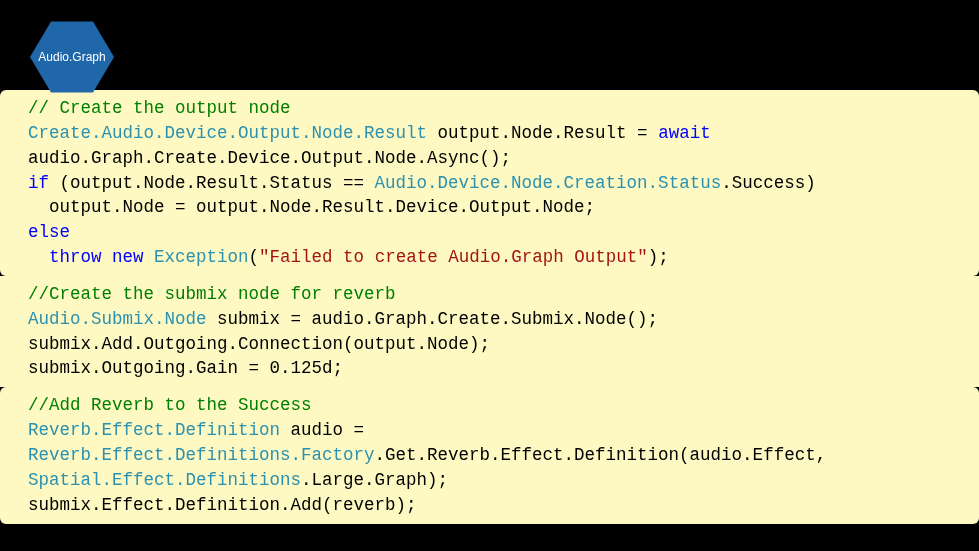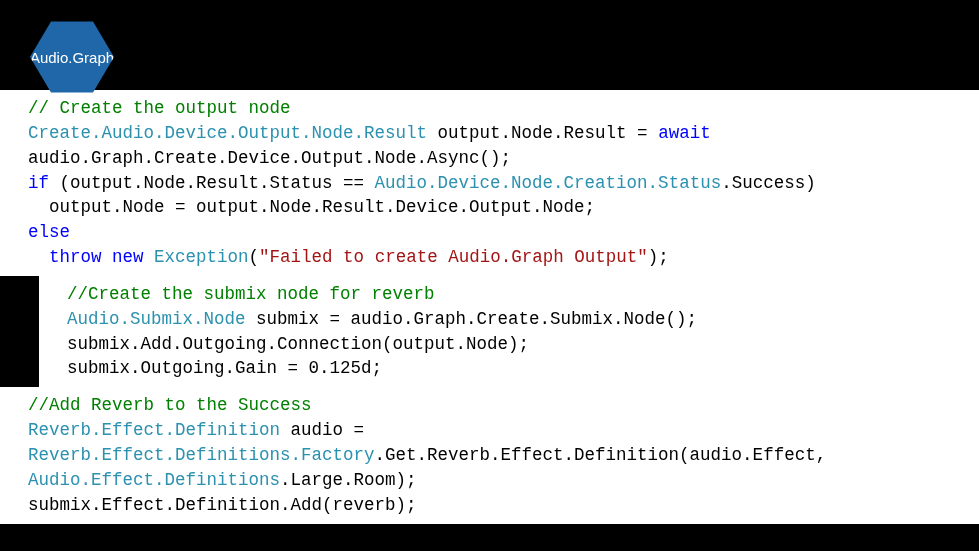--- a/index.html
+++ b/index.html
@@ -30,41 +30,41 @@
   }
   .badge {
     width: 84px;
     height: 74px;
     background: #1f67a8;
     clip-path: polygon(25% 2%, 75% 2%, 100% 50%, 75% 98%, 25% 98%, 0% 50%);
     display: flex;
     align-items: center;
     justify-content: center;
     color: #fff;
-    font-size: 15px;
+    font-size: 12px;
     font-weight: 400;
     margin-right: 20px;
     flex-shrink: 0;
     position: relative;
   }
   .code-area {
     flex: 1;
     display: flex;
     flex-direction: column;
     font-family: Consolas, "Courier New", monospace;
     font-size: 17.5px;
     line-height: 1.42;
   }
   .block {
     padding: 6px 0 6px 28px;
     white-space: pre-wrap;
     color: #000;
   }
-  .block-light { background: #ffffff; }
-  .block-dark  { background: #ffffff; margin-left: 39px; }
+  .block-light { background: #fef9c3; border-radius: 6px; }
+  .block-dark  { background: #fef9c3; }
   .c-comment { color: #008000; }
   .c-type    { color: #2b91af; }
   .c-keyword { color: #0000ff; }
   .c-string  { color: #a31515; }
 </style>
 </head>
 <body>
 
 <div class="header">
   <div class="badge">
@@ -83,16 +83,16 @@
 <span>  </span><span class="c-keyword">throw</span> <span class="c-keyword">new</span> <span class="c-type">Exception</span><span>(</span><span class="c-string">"Failed to create Audio.Graph Output"</span><span>);</span></div>
 
   <div class="block block-dark"><span class="c-comment">//Create the submix node for reverb</span>
 <span class="c-type">Audio.Submix.Node</span><span> submix = audio.Graph.Create.Submix.Node();</span>
 <span>submix.Add.Outgoing.Connection(output.Node);</span>
 <span>submix.Outgoing.Gain = 0.125d;</span></div>
 
   <div class="block block-light"><span class="c-comment">//Add Reverb to the Success</span>
 <span class="c-type">Reverb.Effect.Definition</span><span> audio =</span>
 <span class="c-type">Reverb.Effect.Definitions.Factory</span><span>.Get.Reverb.Effect.Definition(audio.Effect,</span>
-<span class="c-type">Audio.Effect.Definitions</span><span>.Large.Room);</span>
+<span class="c-type">Spatial.Effect.Definitions</span><span>.Large.Graph);</span>
 <span>submix.Effect.Definition.Add(reverb);</span></div>
 
 </div>
 
 </body></html>

